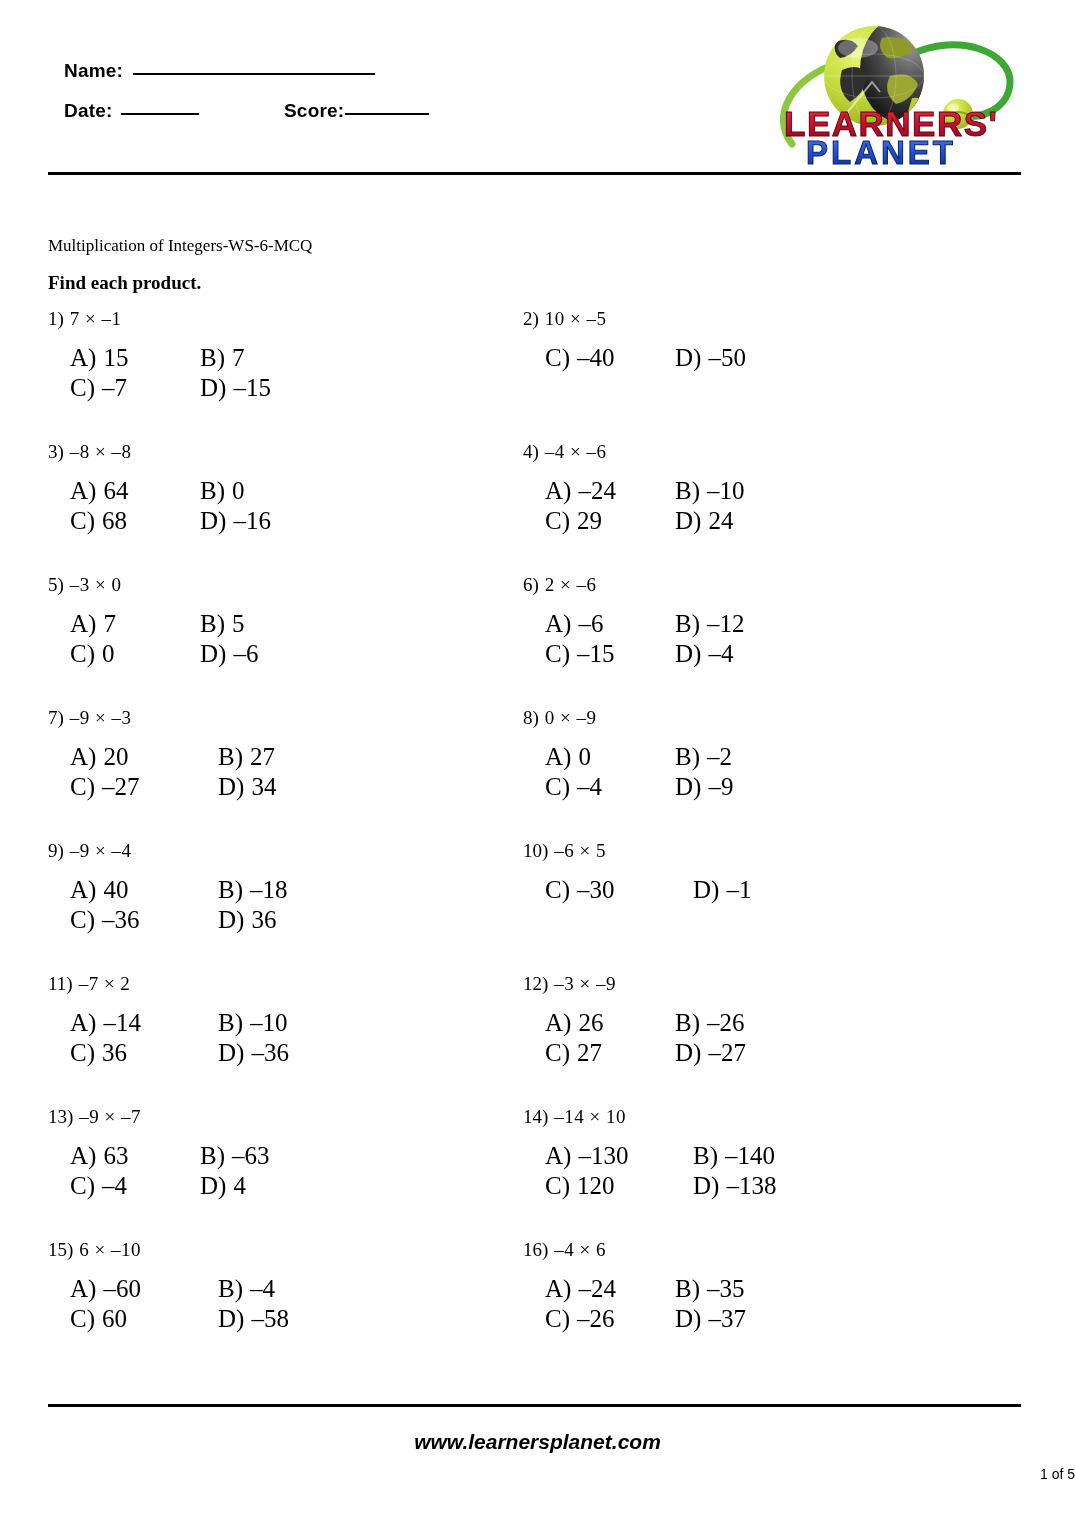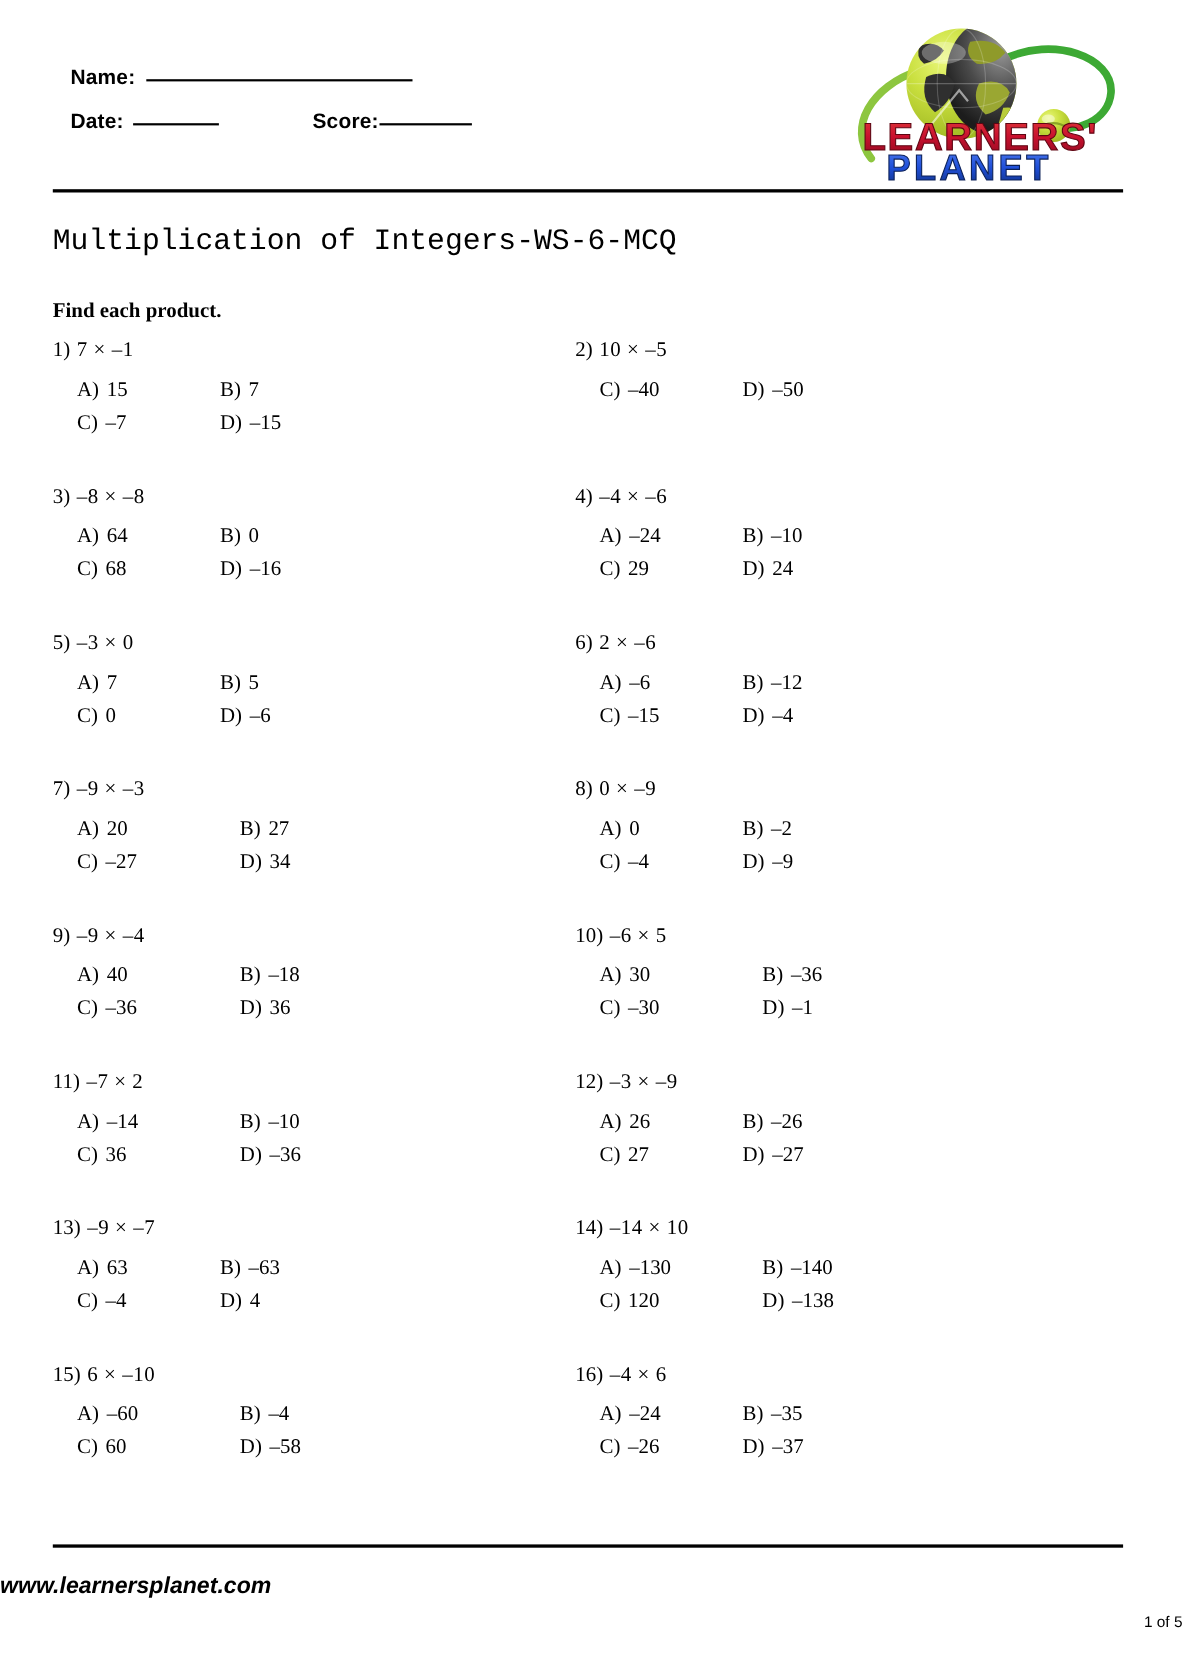--- a/index.html
+++ b/index.html
@@ -62,23 +62,23 @@
     width: 973px;
     background: #000;
   }
   #rule-top { top: 172px; height: 3px; }
   #rule-bottom { top: 1404px; height: 3px; }
 
   
   #worksheet-title {
     position: absolute;
     left: 48px;
-    top: 205px;
-    font-size: 27px;
-    font-family: Liberation Mono, monospace;
+    top: 236px;
+    font-size: 17px;
+    font-family: Liberation Serif, serif;
     white-space: nowrap;
   }
   #instruction {
     position: absolute;
     left: 48px;
     top: 272px;
     font-size: 19px;
     font-weight: bold;
     font-family: "Liberation Serif", serif;
     white-space: nowrap;
@@ -116,41 +116,41 @@
 
   .q-options {
     position: absolute;
     left: 22px;
     top: 36px;
     width: 448px;
   }
   .opt-line {
     position: relative;
     height: 30px;
-    font-size: 19px;
+    font-size: 25px;
     white-space: nowrap;
   }
   .opt {
     position: absolute;
     top: 0;
   }
   .opt-a, .opt-c { left: 0px; }
   .opt-b, .opt-d { left: 130px; }
   .opt-letter { margin-right: 7px; }
 
   
   .wide .opt-b, .wide .opt-d { left: 148px; }
 
   
   #footer-url {
     position: absolute;
     left: 0;
     top: 1430px;
     width: 1075px;
-    text-align: left;
+    text-align: center;
     font-family: "Liberation Sans", sans-serif;
     font-style: italic;
     font-weight: bold;
     font-size: 21px;
   }
   #footer-page {
     position: absolute;
     left: 0;
     top: 1466px;
     width: 1075px;
@@ -361,24 +361,20 @@
           <div class="opt-line">
             <div class="opt opt-c"><span class="opt-letter">C)</span><span class="opt-value">–36</span></div>
             <div class="opt opt-d"><span class="opt-letter">D)</span><span class="opt-value">36</span></div>
           </div>
         </div>
       </div>
       <div class="question col-right wide">
         <div class="q-prompt"><span class="q-num">10)</span><span class="q-expr">–6 × 5</span></div>
         <div class="q-options">
           <div class="opt-line">
-            <div class="opt opt-a"><span class="opt-letter">A)</span><span class="opt-value">30</span></div>
-            <div class="opt opt-b"><span class="opt-letter">B)</span><span class="opt-value">–36</span></div>
-          </div>
-          <div class="opt-line">
             <div class="opt opt-c"><span class="opt-letter">C)</span><span class="opt-value">–30</span></div>
             <div class="opt opt-d"><span class="opt-letter">D)</span><span class="opt-value">–1</span></div>
           </div>
         </div>
       </div>
     </div>
     <div class="q-row">
       <div class="question col-left wide">
         <div class="q-prompt"><span class="q-num">11)</span><span class="q-expr">–7 × 2</span></div>
         <div class="q-options">

